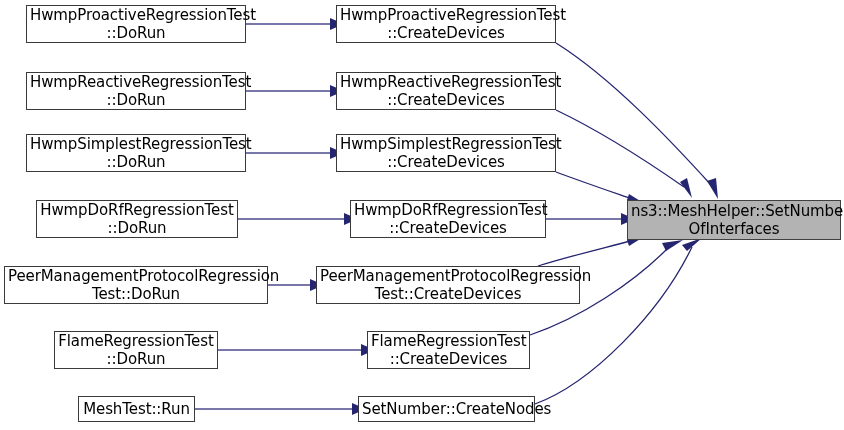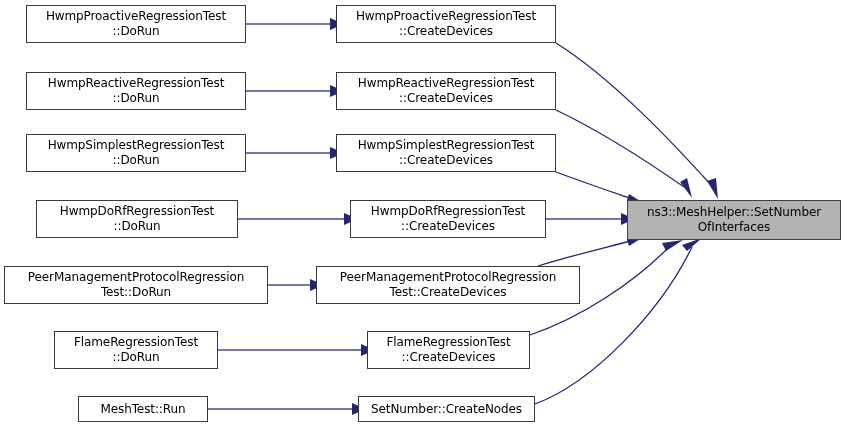--- a/index.html
+++ b/index.html
@@ -25,21 +25,21 @@
   .node-box {
     position: absolute;
     box-sizing: border-box;
     border: 1px solid #3a3a3a;
     background: #ffffff;
     display: flex;
     align-items: center;
     justify-content: center;
     text-align: center;
     color: #000000;
-    font-size: 12px;
+    font-size: 15px;
     line-height: 1.22;
     letter-spacing: -0.1px;
     white-space: pre-line;
     cursor: default;
   }
   .node-box.highlight {
     background: #b3b3b3;
     border: 1px solid #404040;
   }
   .node-label {
@@ -113,17 +113,17 @@
     <div class="node-box" style="left: 350px; top: 200px; width: 196px; height: 38px;"><span class="node-label">HwmpDoRfRegressionTest
 ::CreateDevices</span></div>
     <div class="node-box" style="left: 4px; top: 266px; width: 264px; height: 38px;"><span class="node-label">PeerManagementProtocolRegression
 Test::DoRun</span></div>
     <div class="node-box" style="left: 316px; top: 266px; width: 264px; height: 38px;"><span class="node-label">PeerManagementProtocolRegression
 Test::CreateDevices</span></div>
     <div class="node-box" style="left: 54px; top: 331px; width: 164px; height: 38px;"><span class="node-label">FlameRegressionTest
 ::DoRun</span></div>
     <div class="node-box" style="left: 367px; top: 331px; width: 163px; height: 38px;"><span class="node-label">FlameRegressionTest
 ::CreateDevices</span></div>
-    <div class="node-box" style="left: 78px; top: 396px; width: 130px; height: 26px;"><span class="node-label">MeshTest::Run</span></div>
+    <div class="node-box" style="left: 78px; top: 396px; width: 117px; height: 26px;"><span class="node-label">MeshTest::Run</span></div>
     <div class="node-box" style="left: 358px; top: 396px; width: 177px; height: 26px;"><span class="node-label">SetNumber::CreateNodes</span></div>
     <div class="node-box highlight" style="left: 627px; top: 200px; width: 214px; height: 40px;"><span class="node-label">ns3::MeshHelper::SetNumber
 OfInterfaces</span></div>
   </div>
 
 </body></html>

